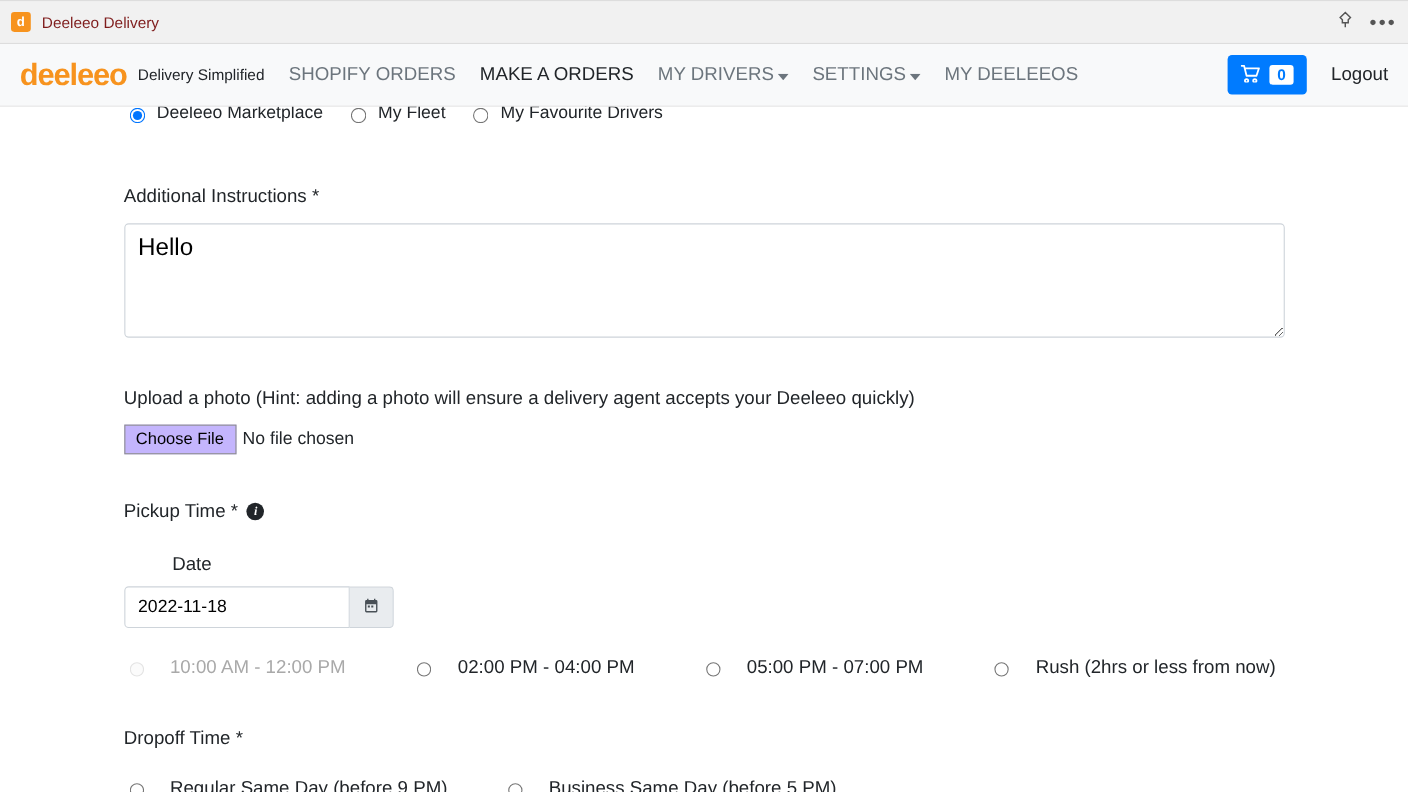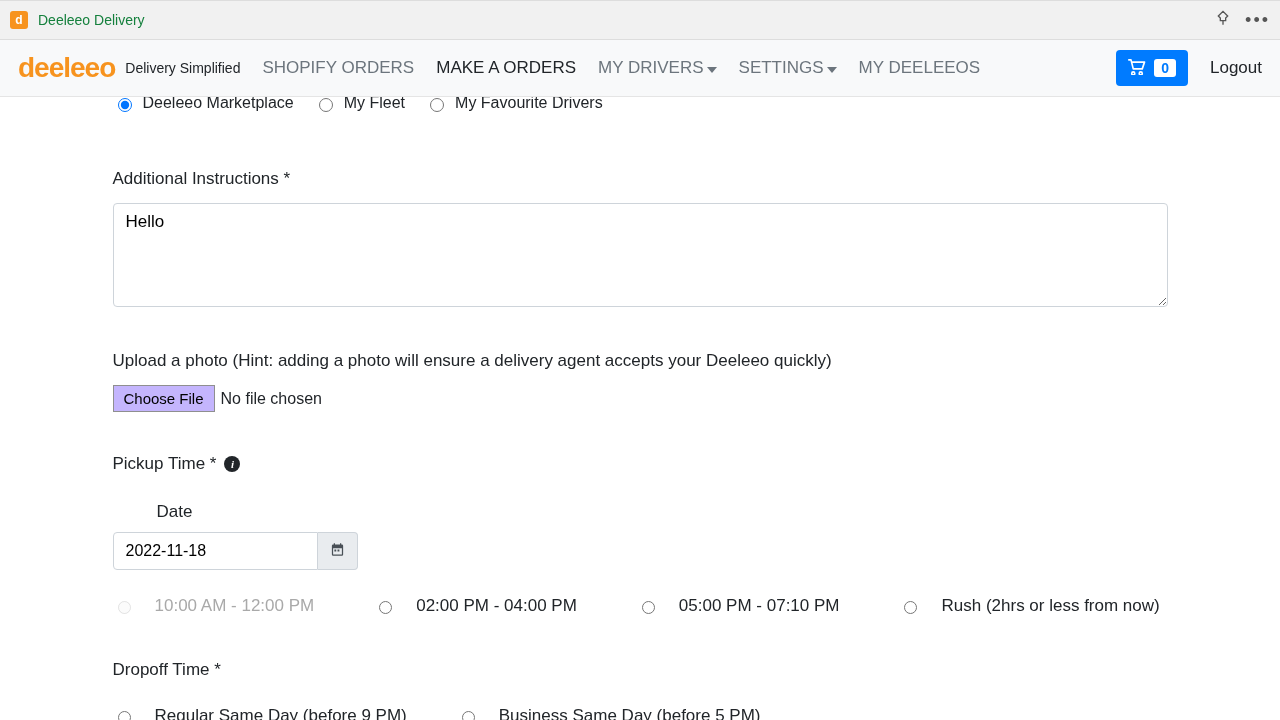--- a/index.html
+++ b/index.html
@@ -1,20 +1,20 @@
 <!DOCTYPE html>
 <html><head>
 <meta charset="utf-8">
 <style>
   * { box-sizing: border-box; }
   html, body { margin: 0; padding: 0; font-family: -apple-system, BlinkMacSystemFont, "Segoe UI", Helvetica, Arial, sans-serif; font-size: 16px; color: #212529; background: #fff; }
   .chrome-bar { height: 40px; background: #f1f1f1; border-top: 1px solid #ddd; border-bottom: 1px solid #ddd; display: flex; align-items: center; padding: 0 10px; justify-content: space-between; }
   .chrome-left { display: flex; align-items: center; gap: 10px; }
   .fav { width: 18px; height: 18px; background: #f7931e; border-radius: 3px; display: flex; align-items: center; justify-content: center; color: #fff; font-weight: bold; font-size: 12px; }
-  .chrome-title { font-size: 14px; color: #15803d; }
+  .chrome-title { font-size: 14px; color: #7f1d1d; }
   .chrome-right { display: flex; align-items: center; gap: 14px; color: #555; }
   .chrome-right svg { width: 16px; height: 16px; }
 
   .navbar { background: #f8f9fa; border-bottom: 1px solid #e5e5e5; padding: 10px 18px; display: flex; align-items: center; }
   .brand { font-family: Arial, sans-serif; font-weight: 700; color: #f7931e; font-size: 28px; letter-spacing: -1px; margin-right: 10px; }
   .tagline { font-size: 14px; color: #212529; margin-right: 22px; }
   .nav { display: flex; gap: 22px; align-items: center; flex: 1; }
   .nav a { color: #6c757d; text-decoration: none; font-size: 17px; }
   .nav a.active { color: #212529; }
   .caret { display: inline-block; margin-left: 3px; vertical-align: middle; }
@@ -24,21 +24,21 @@
   .logout { color: #212529; text-decoration: none; font-size: 17px; }
 
   .content { max-width: 1055px; margin: 0 auto; padding: 0 0 40px 0; }
   .cutoff { position: relative; height: 26px; overflow: hidden; }
   .cutoff-inner { position: absolute; bottom: 0; left: 0; right: 0; height: 40px; display: flex; align-items: center; gap: 20px; color: #212529; }
   .radio-row { display: flex; align-items: center; gap: 8px; }
   .radio-row input[type=radio] { width: 14px; height: 14px; }
 
   .group { margin-top: 46px; }
   .label { font-size: 17px; color: #212529; margin-bottom: 14px; }
-  textarea.instr { width: 100%; height: 104px; border: 1px solid #ced4da; border-radius: 4px; padding: 8px 12px; font-size: 17px; resize: vertical; font-family: inherit; }
+  textarea.instr { width: 100%; height: 104px; border: 1px solid #ced4da; border-radius: 4px; padding: 8px 12px; font-size: 22px; resize: vertical; font-family: inherit; }
 
   .file-row { display: flex; align-items: center; gap: 6px; }
   .file-btn { background: #c4b5fd; border: 1px solid #8f8f8f; padding: 4px 10px; font-size: 15px; cursor: pointer; }
   .file-status { font-size: 16px; color: #212529; }
 
   .pickup-head { display: flex; align-items: center; gap: 8px; }
   .info-icon { width: 16px; height: 16px; background: #212529; border-radius: 50%; color: #fff; font-size: 11px; font-weight: bold; display: inline-flex; align-items: center; justify-content: center; font-style: italic; font-family: Georgia, serif; }
 
   .date-row { display: flex; }
   .date-input { border: 1px solid #ced4da; border-radius: 4px 0 0 4px; height: 38px; padding: 0 12px; font-size: 16px; width: 205px; }
@@ -152,21 +152,21 @@
       <label class="slot disabled">
         <input type="radio" name="pickup" disabled="" style="">
         <span>10:00 AM - 12:00 PM</span>
       </label>
       <label class="slot">
         <input type="radio" name="pickup" style="">
         <span>02:00 PM - 04:00 PM</span>
       </label>
       <label class="slot">
         <input type="radio" name="pickup" style="">
-        <span>05:00 PM - 07:10 PM</span>
+        <span>05:00 PM - 07:00 PM</span>
       </label>
       <label class="slot">
         <input type="radio" name="pickup" style="">
         <span>Rush (2hrs or less from now)</span>
       </label>
     </div>
   </div>
 
   <div class="group" style="margin-top:44px;">
     <div class="label">Dropoff Time *</div>

